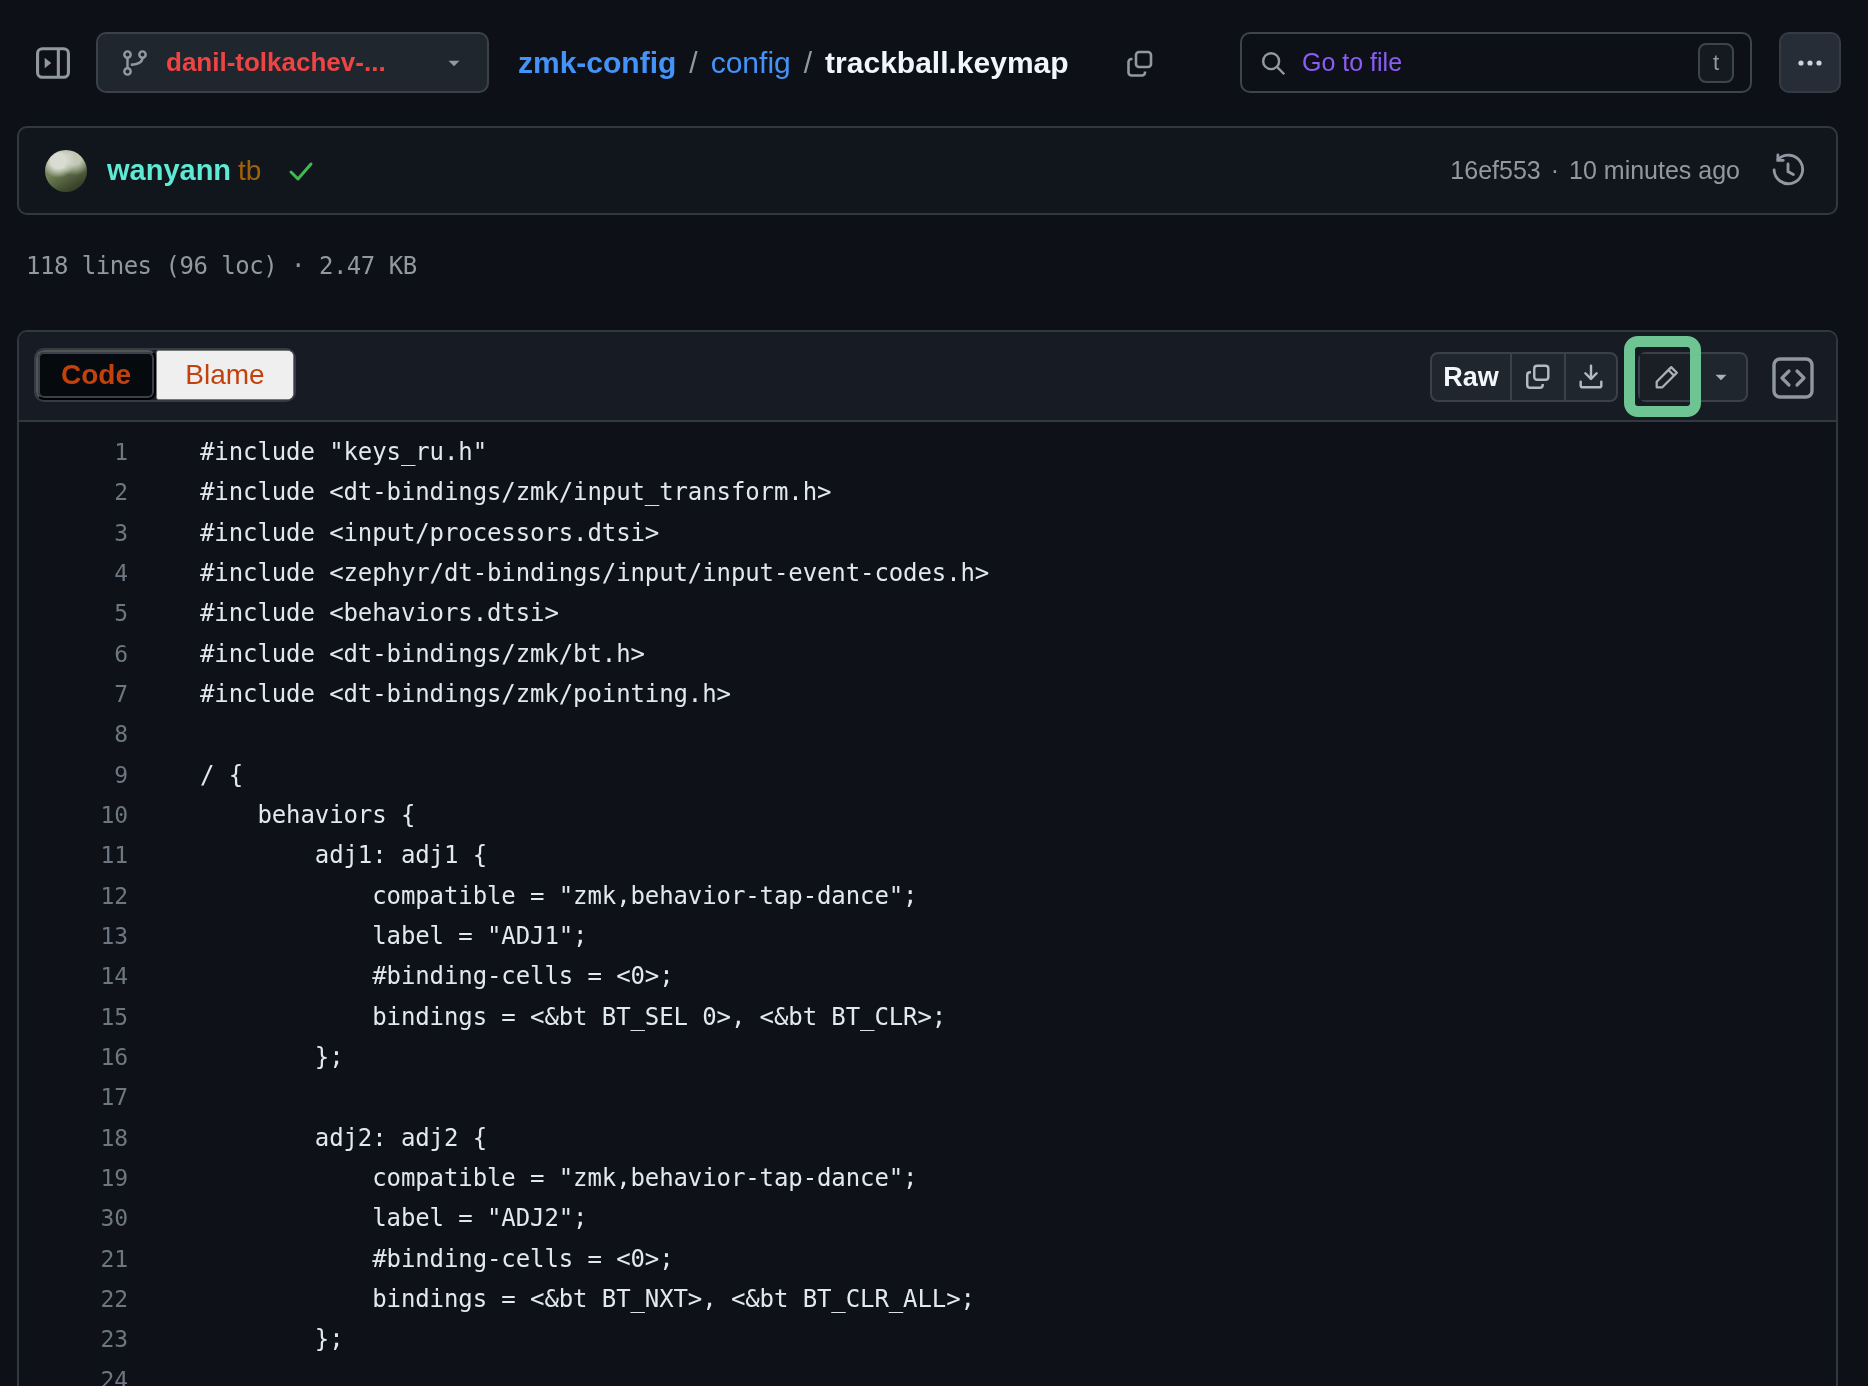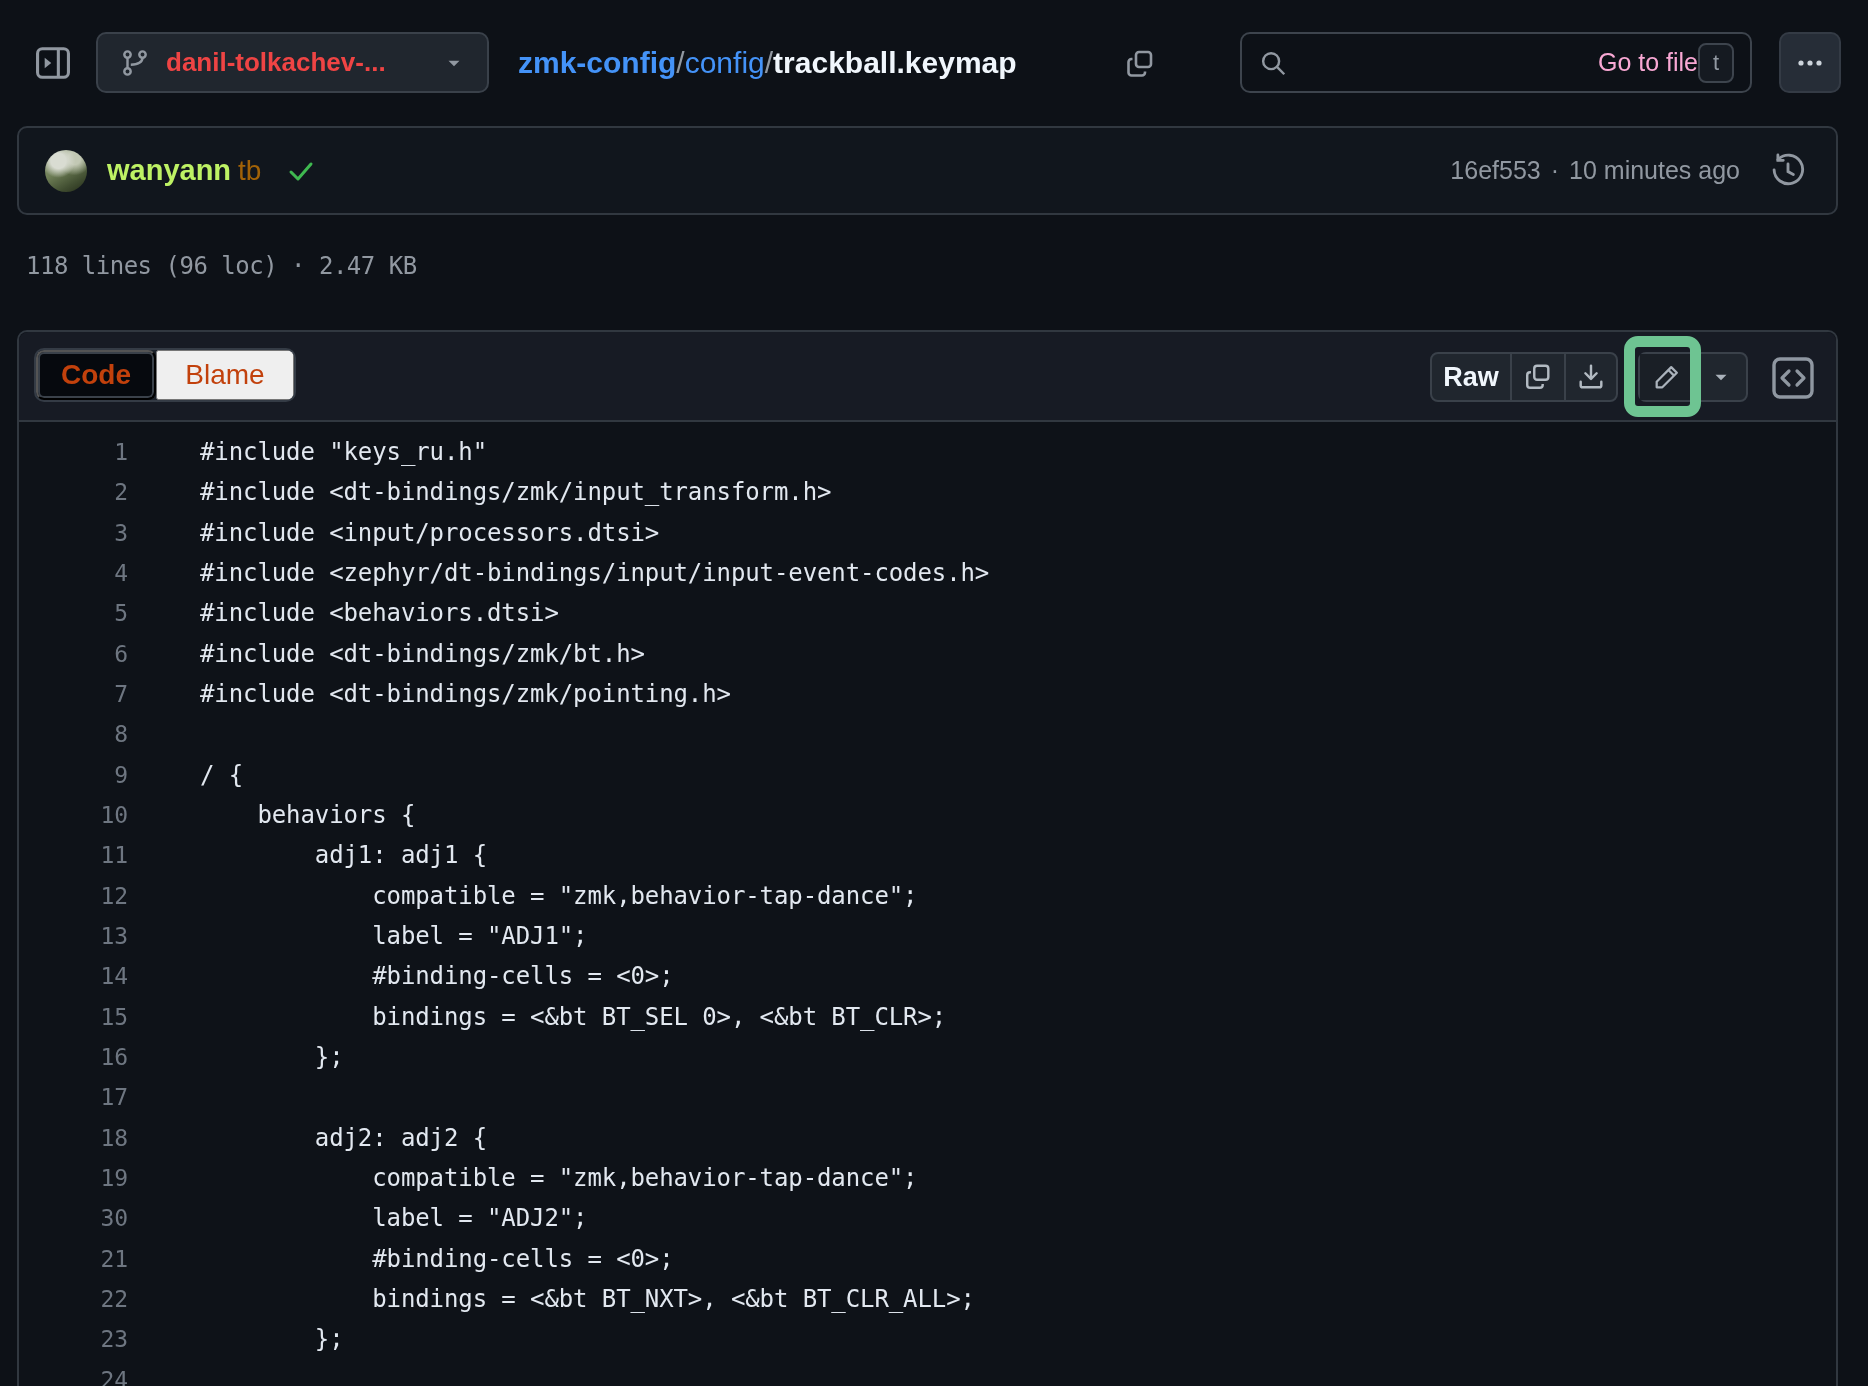--- a/index.html
+++ b/index.html
@@ -15,33 +15,33 @@
   .collapse-btn { position:absolute; left:26px; top:36px; width:54px; height:54px; border-radius:8px; }
   .branch-btn {
     position:absolute; left:96px; top:32px; width:393px; height:61px;
     background:#20262e; border:2px solid #3a414a; border-radius:10px;
     display:flex; align-items:center; padding:0 22px; cursor:pointer;
   }
   .branch-btn .label {
     margin-left:16px; font-size:26px; font-weight:700; color:#ef4444;
     flex:1; text-align:left; white-space:nowrap; overflow:hidden;
   }
-  .breadcrumb { position:absolute; left:518px; top:32px; height:61px; display:flex; align-items:center; gap:0; font-size:30px; }
+  .breadcrumb { position:absolute; left:518px; top:32px; height:61px; display:flex; align-items:center; gap:13px; font-size:30px; }
   .breadcrumb a { text-decoration:none; cursor:pointer; }
   .crumb-repo { color:#4493f8; font-weight:700; }
   .crumb-sep { color:#9198a1; font-weight:400; }
   .crumb-dir { color:#4493f8; font-weight:400; }
   .crumb-file { color:#f0f6fc; font-weight:700; }
   .copy-path-btn { position:absolute; left:1118px; top:44px; width:44px; height:40px; border-radius:6px; }
   .search-box {
     position:absolute; left:1240px; top:32px; width:512px; height:61px;
     background:#0d1117; border:2px solid #3d444d; border-radius:10px;
     display:flex; align-items:center; padding:0 16px; cursor:text;
   }
-  .search-box .placeholder { margin-left:14px; font-size:25px; color:#f9a8d4; flex:1; text-align:right; }
+  .search-box .placeholder { margin-left:14px; font-size:25px; color:#8b5cf6; flex:1; text-align:left; }
   .kbd-hint {
     width:36px; height:40px; border:2px solid #3d444d; border-radius:8px;
     display:flex; align-items:center; justify-content:center;
     font-size:22px; color:#9198a1; background:#151a21;
   }
   .kebab-btn {
     position:absolute; left:1779px; top:32px; width:62px; height:61px;
     background:#262d37; border:2px solid #343b45; border-radius:10px;
   }
 
@@ -51,21 +51,21 @@
     background:#11161d; border:2px solid #313840; border-radius:10px;
     display:flex; align-items:center; padding:0 26px;
   }
   .avatar {
     width:42px; height:42px; border-radius:50%; flex:0 0 42px;
     background:
       radial-gradient(circle at 32% 26%, #d9dcd2 0 18%, rgba(0,0,0,0) 40%),
       radial-gradient(circle at 70% 20%, #c2c8b4 0 14%, rgba(0,0,0,0) 38%),
       linear-gradient(150deg, #9aa884 0%, #6d7d55 45%, #414e31 75%, #232b19 100%);
   }
-  .commit-author { margin-left:20px; font-size:29px; font-weight:700; color:#bef264; cursor:pointer; }
+  .commit-author { margin-left:20px; font-size:29px; font-weight:700; color:#5eead4; cursor:pointer; }
   .commit-msg { margin-left:7px; font-size:28px; color:#a16207; cursor:pointer; }
   .commit-check { margin-left:24px; cursor:pointer; }
   .commit-spacer { flex:1; }
   .commit-meta { display:flex; align-items:center; gap:10px; font-size:25px; color:#9198a1; }
   .commit-sha { cursor:pointer; }
   .history-btn { margin-left:26px; width:44px; height:44px; border-radius:6px; }
 
   
   .file-meta {
     position:absolute; left:26px; top:252px;

